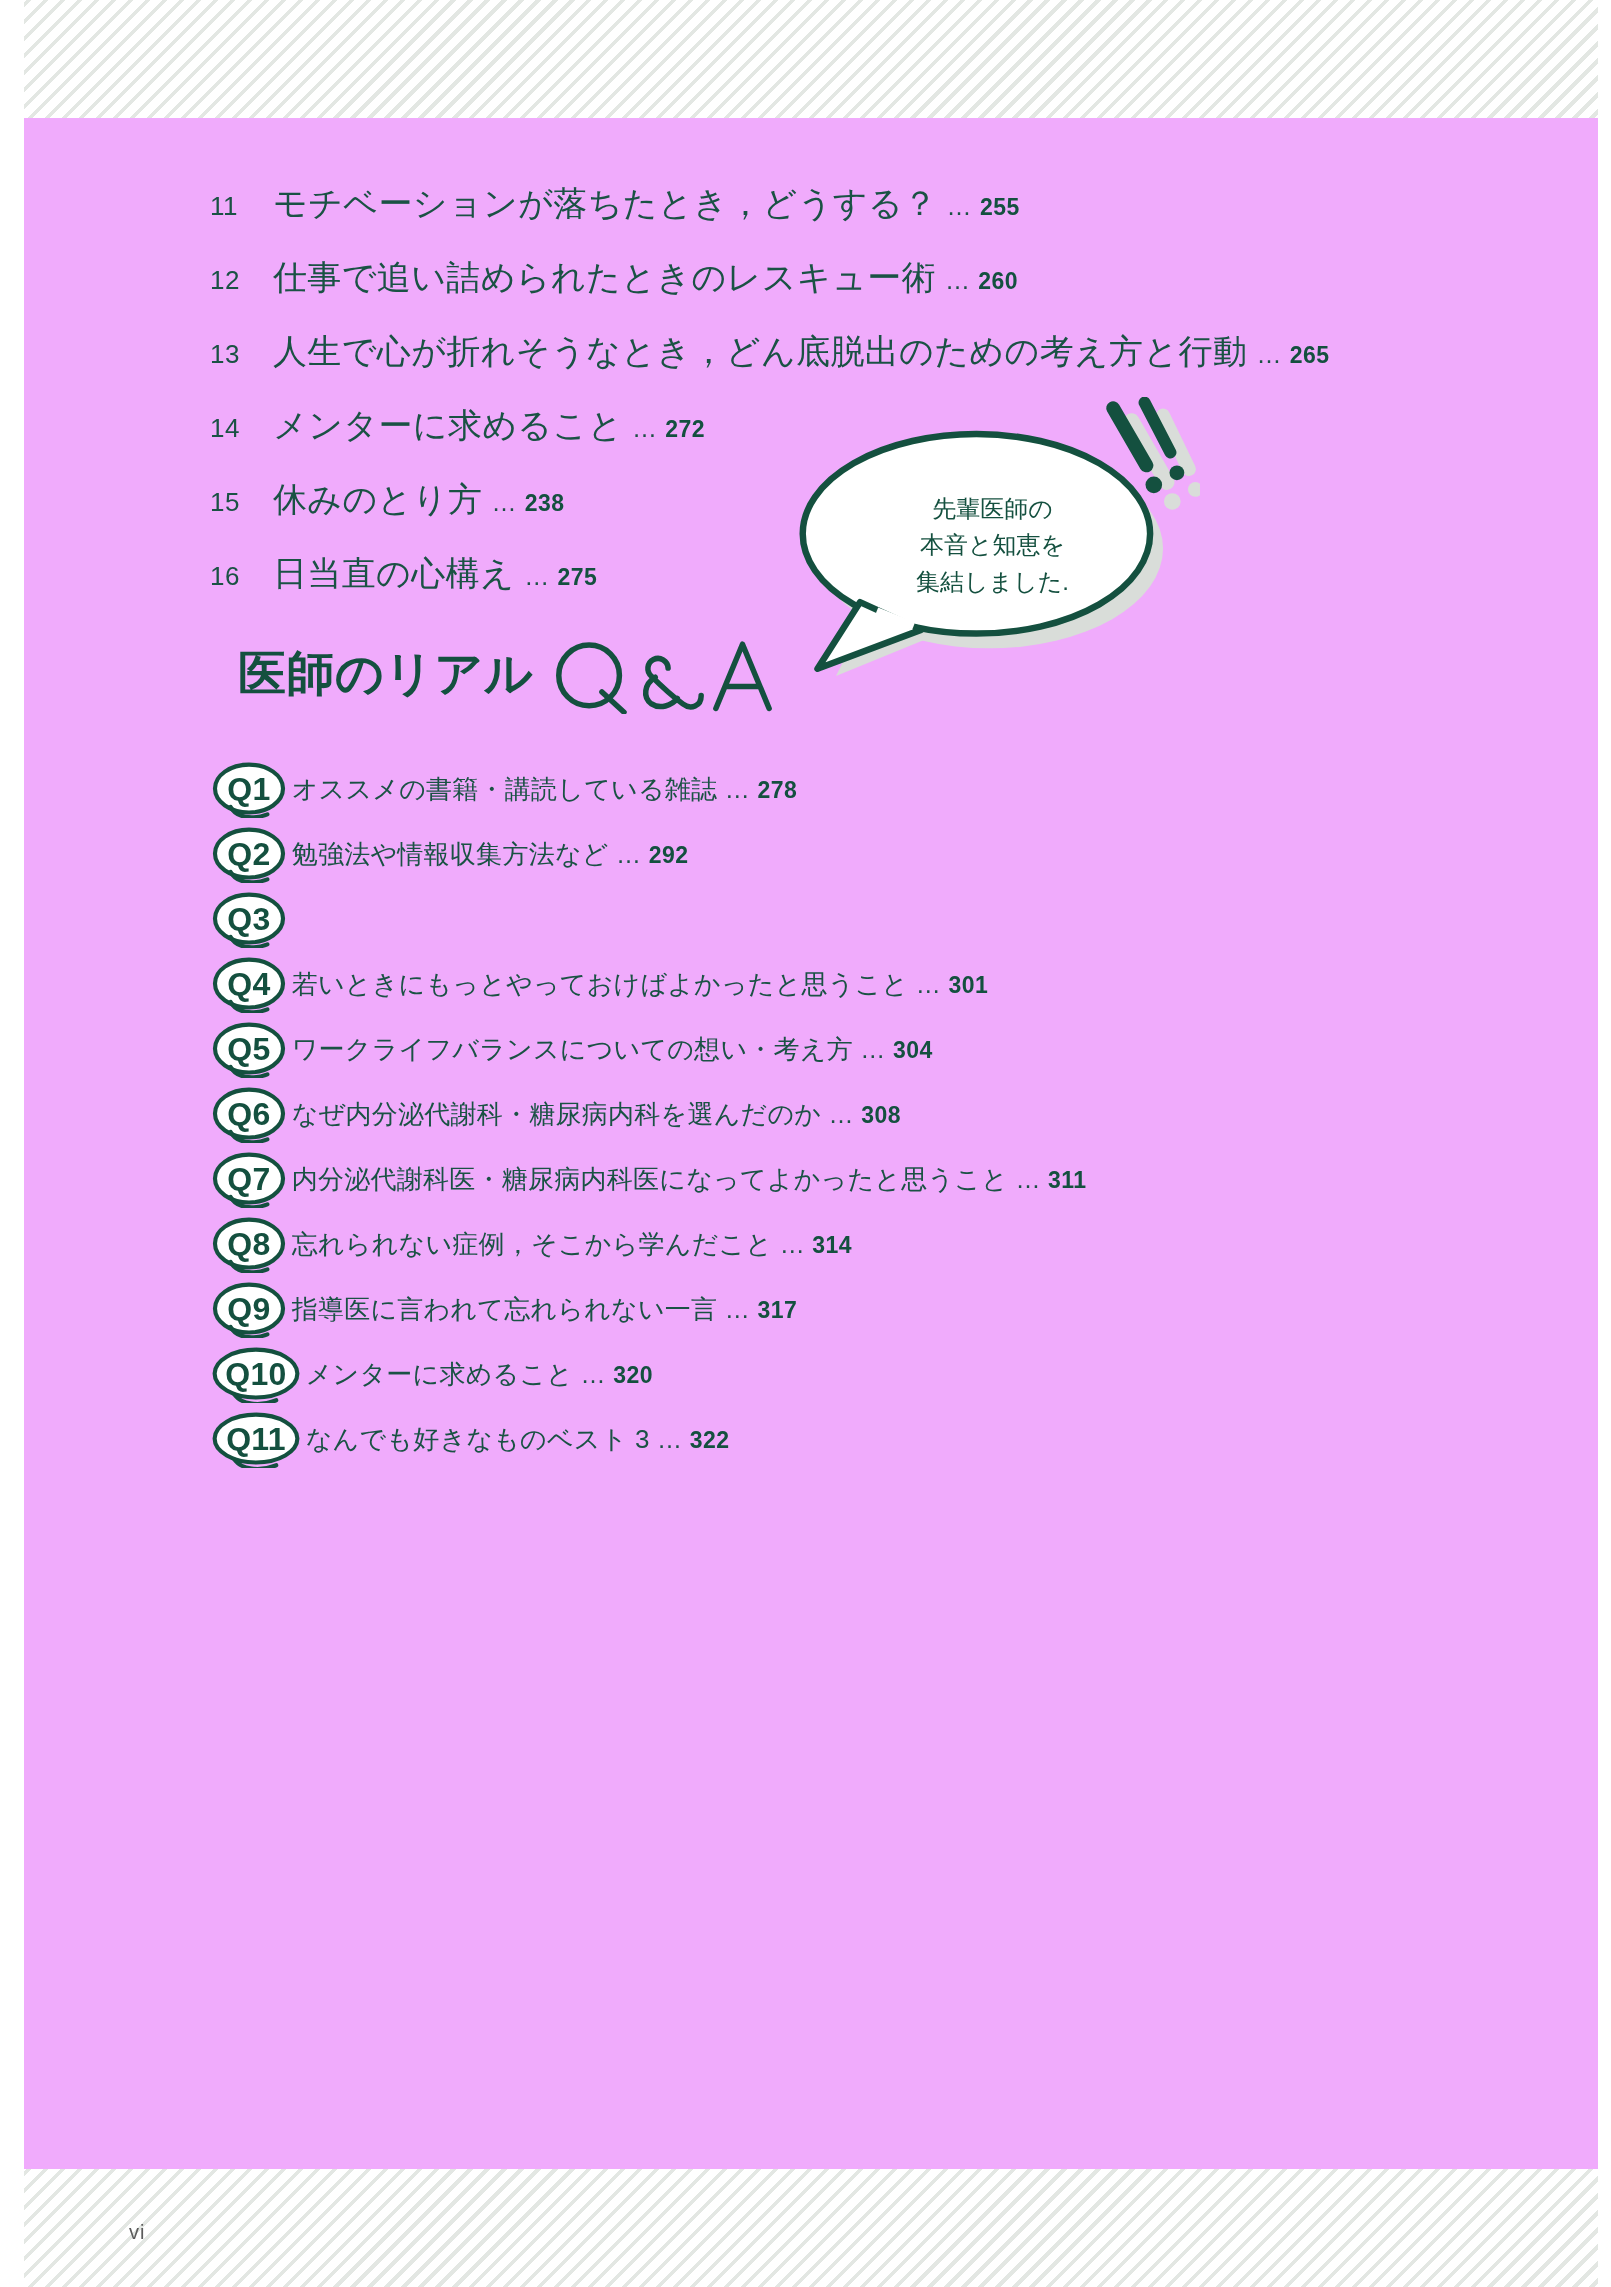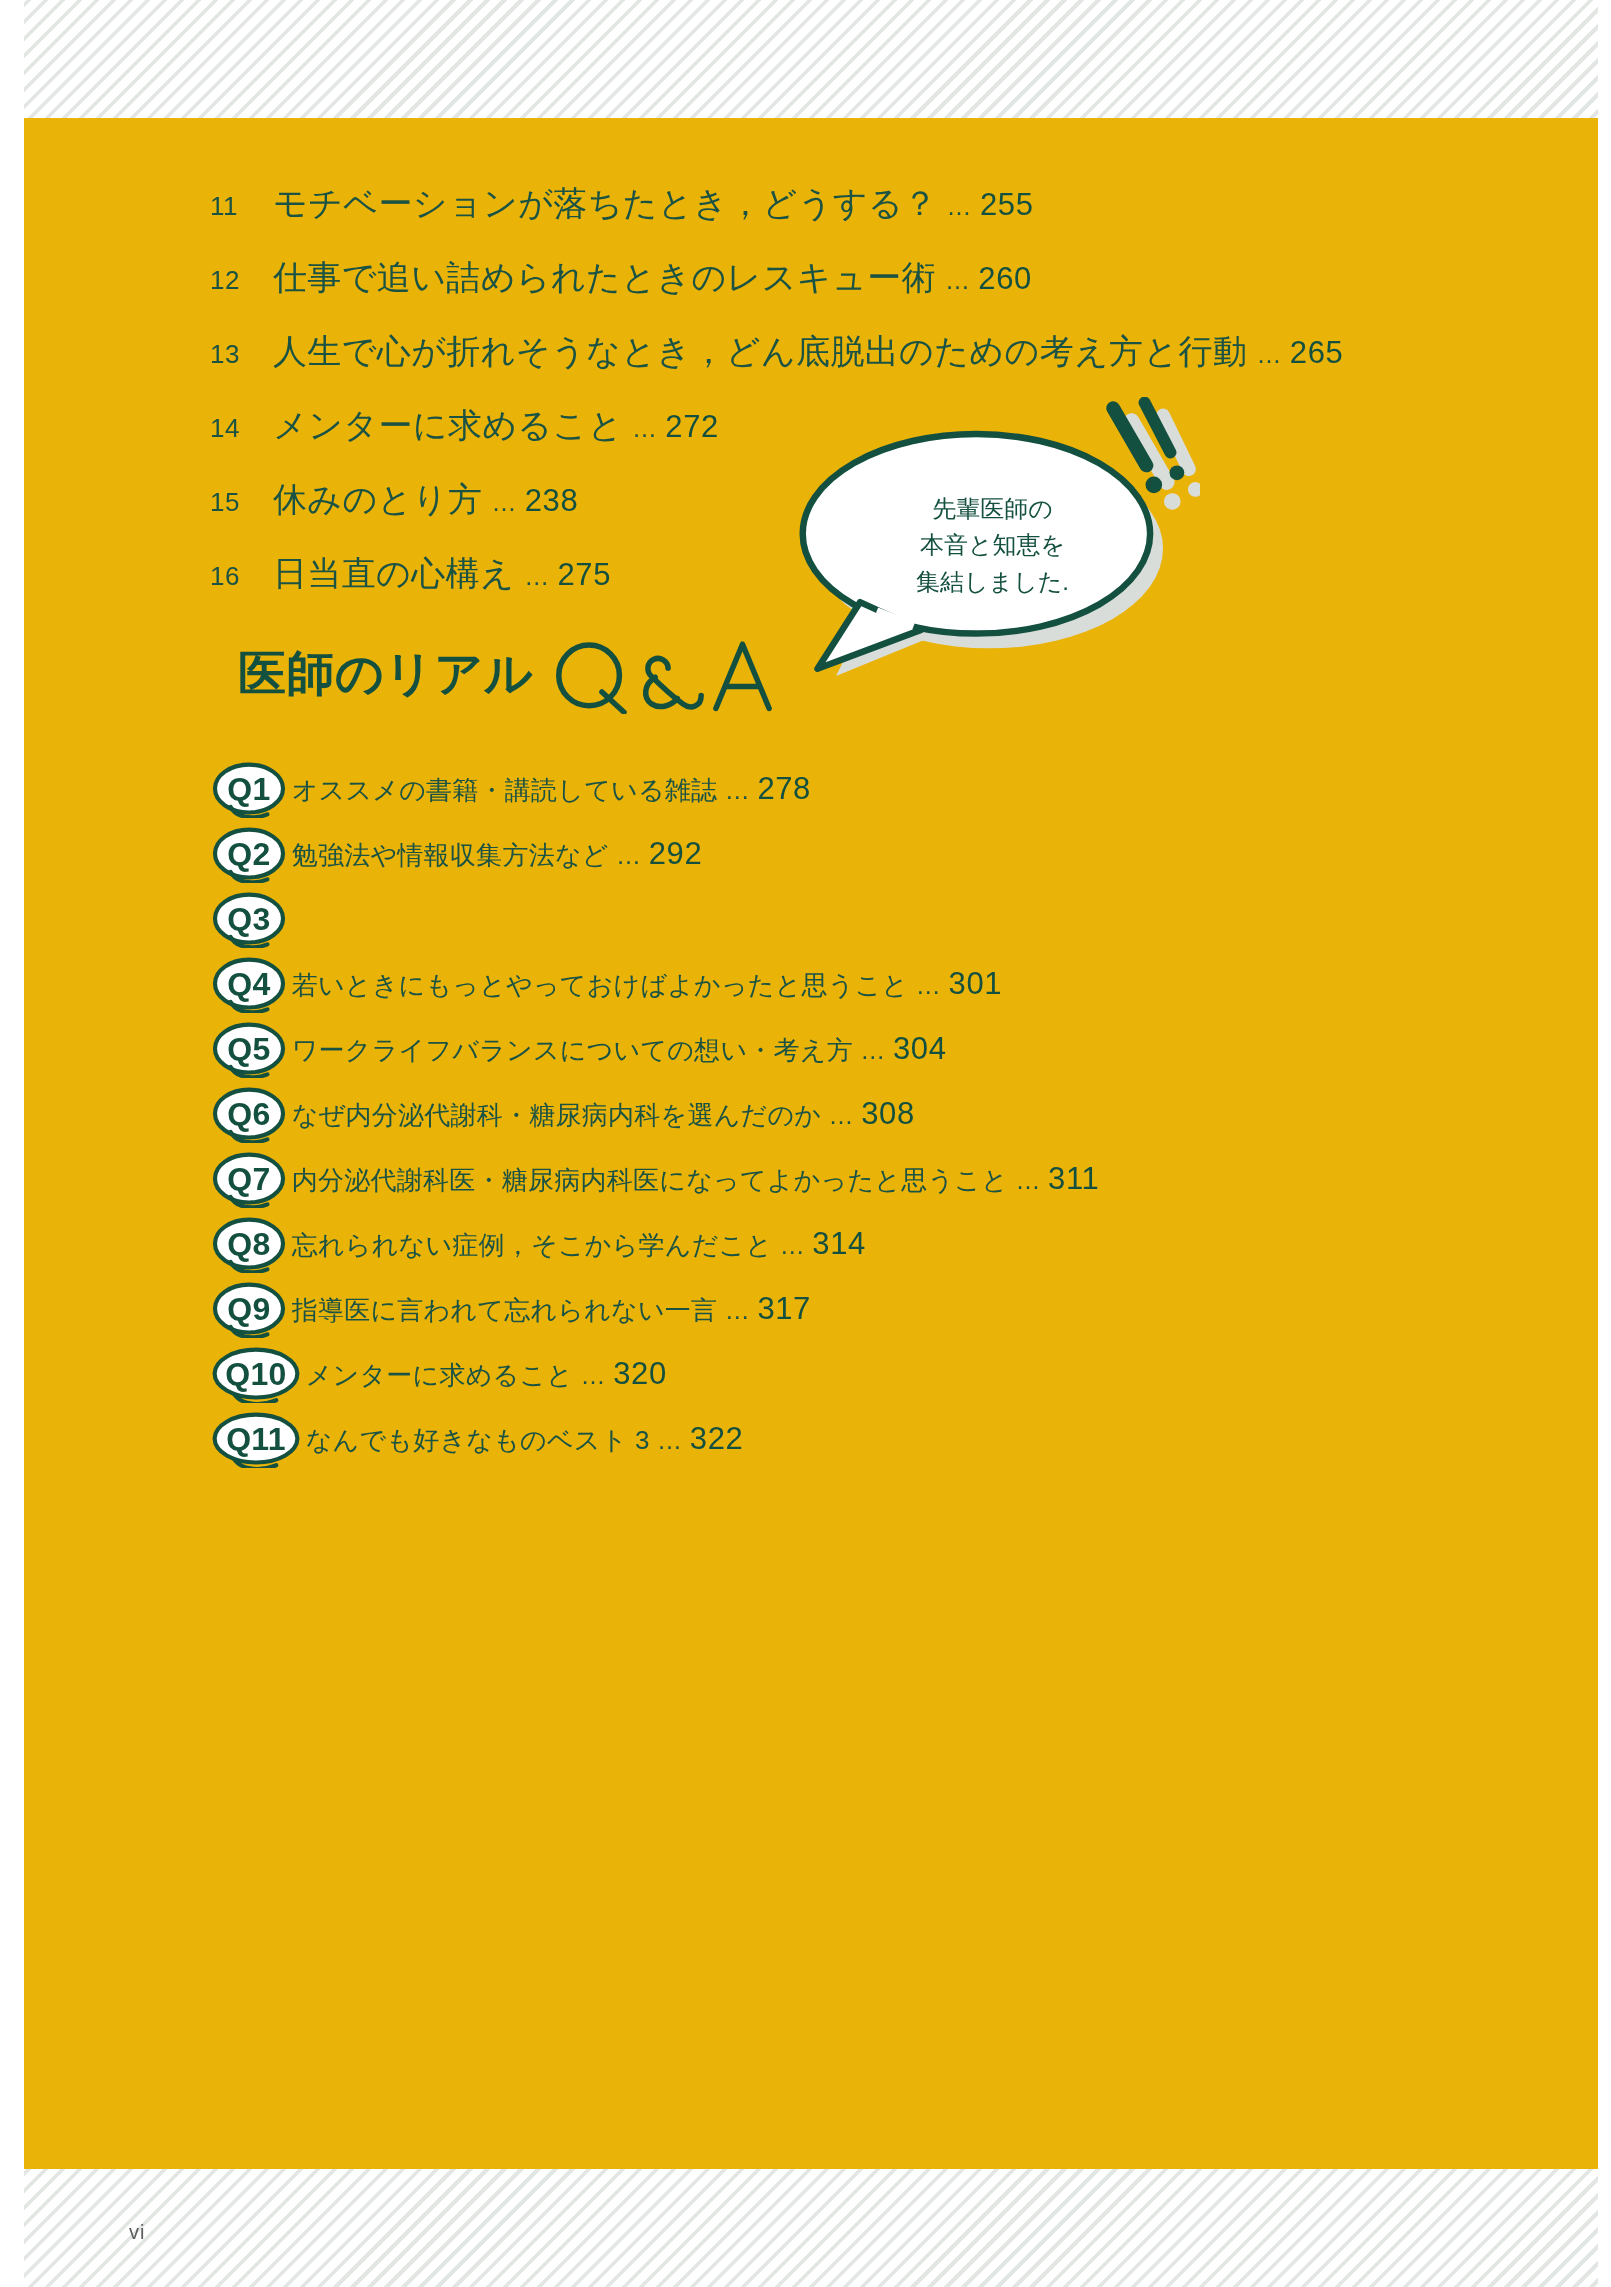--- a/index.html
+++ b/index.html
@@ -13,21 +13,21 @@
     position: relative;
     font-family: "Liberation Sans", "DejaVu Sans", sans-serif;
     color: #14503f;
     overflow: hidden;
   }
 
   
   .page {
     position: absolute;
     inset: 0;
-    background: #eab308;
+    background: #f0abfc;
   }
 
   
   .hatch-band {
     position: absolute;
     left: 0;
     width: 1611px;
     background-image: repeating-linear-gradient(
       -45deg,
       #e3e7e3 0px,
@@ -94,22 +94,22 @@
     font-size: 34px;
     color: #1a5244;
     letter-spacing: 0.01em;
   }
   .dots {
     font-size: 25px;
     margin: 0 8.3px 0 9.2px;
     color: #1a5244;
   }
   .page-num {
-    font-size: 31px;
-    font-weight: normal;
+    font-size: 23px;
+    font-weight: bold;
     color: #14503f;
     letter-spacing: 0.02em;
   }
 
   
   .balloon-wrap {
     position: absolute;
     left: 775px;
     top: 397px;
     width: 425px;

